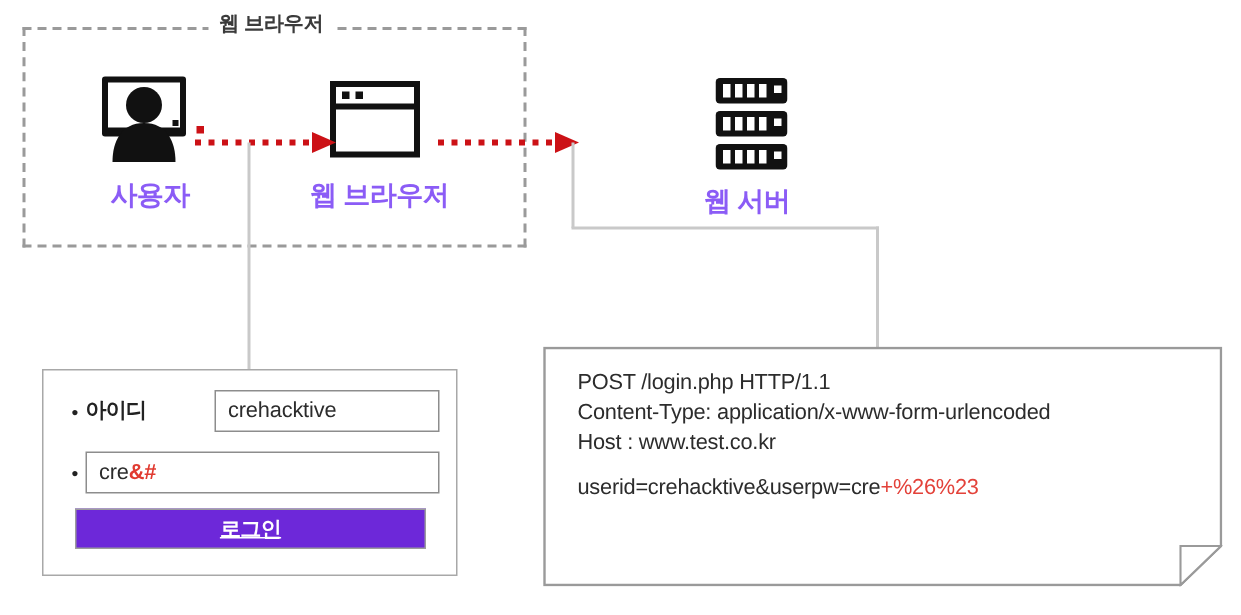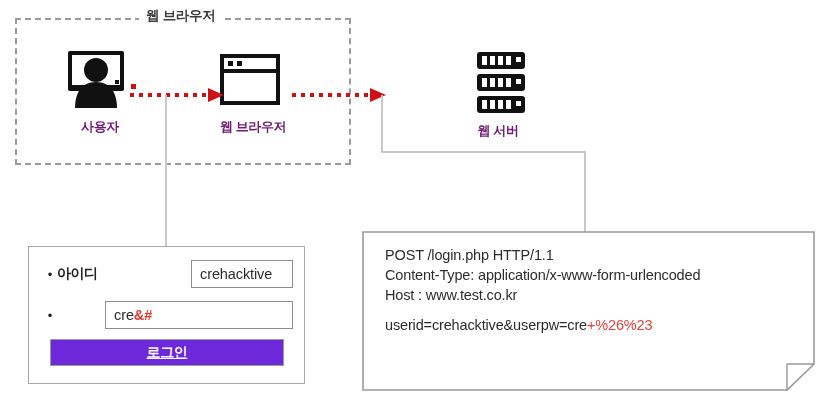--- a/index.html
+++ b/index.html
@@ -40,23 +40,23 @@
     padding: 0 7px;
     font-size: 13.5px;
     font-weight: bold;
     color: #3b3b3b;
     letter-spacing: -0.3px;
     white-space: nowrap;
   }
 
   
   .node-label {
-    font-size: 13px;
+    font-size: 18px;
     font-weight: bold;
-    color: #701a75;
+    color: #8b5cf6;
     letter-spacing: -0.4px;
     text-align: center;
     white-space: nowrap;
   }
   #label-user     { left: 52px;  top: 118px; width: 96px; }
   #label-browser  { left: 198px; top: 118px; width: 110px; }
   #label-server   { left: 443px; top: 122px; width: 110px; }
 
   
   #icon-user    { left: 63px;  top: 50px; width: 74px; height: 58px; }
@@ -124,21 +124,20 @@
     box-sizing: border-box;
     background: #fff;
     display: flex;
     align-items: center;
     padding-left: 8px;
     font-size: 14.5px;
     color: #2c2c2c;
     letter-spacing: -0.1px;
     overflow: hidden;
     white-space: nowrap;
-    margin-left: 48px;
   }
   .pw-red { color: #e13a30; font-weight: bold; }
 
   #login-button {
     position: absolute;
     left: 21px;
     top: 92px;
     width: 234px;
     height: 27px;
     background: #6d28d9;

